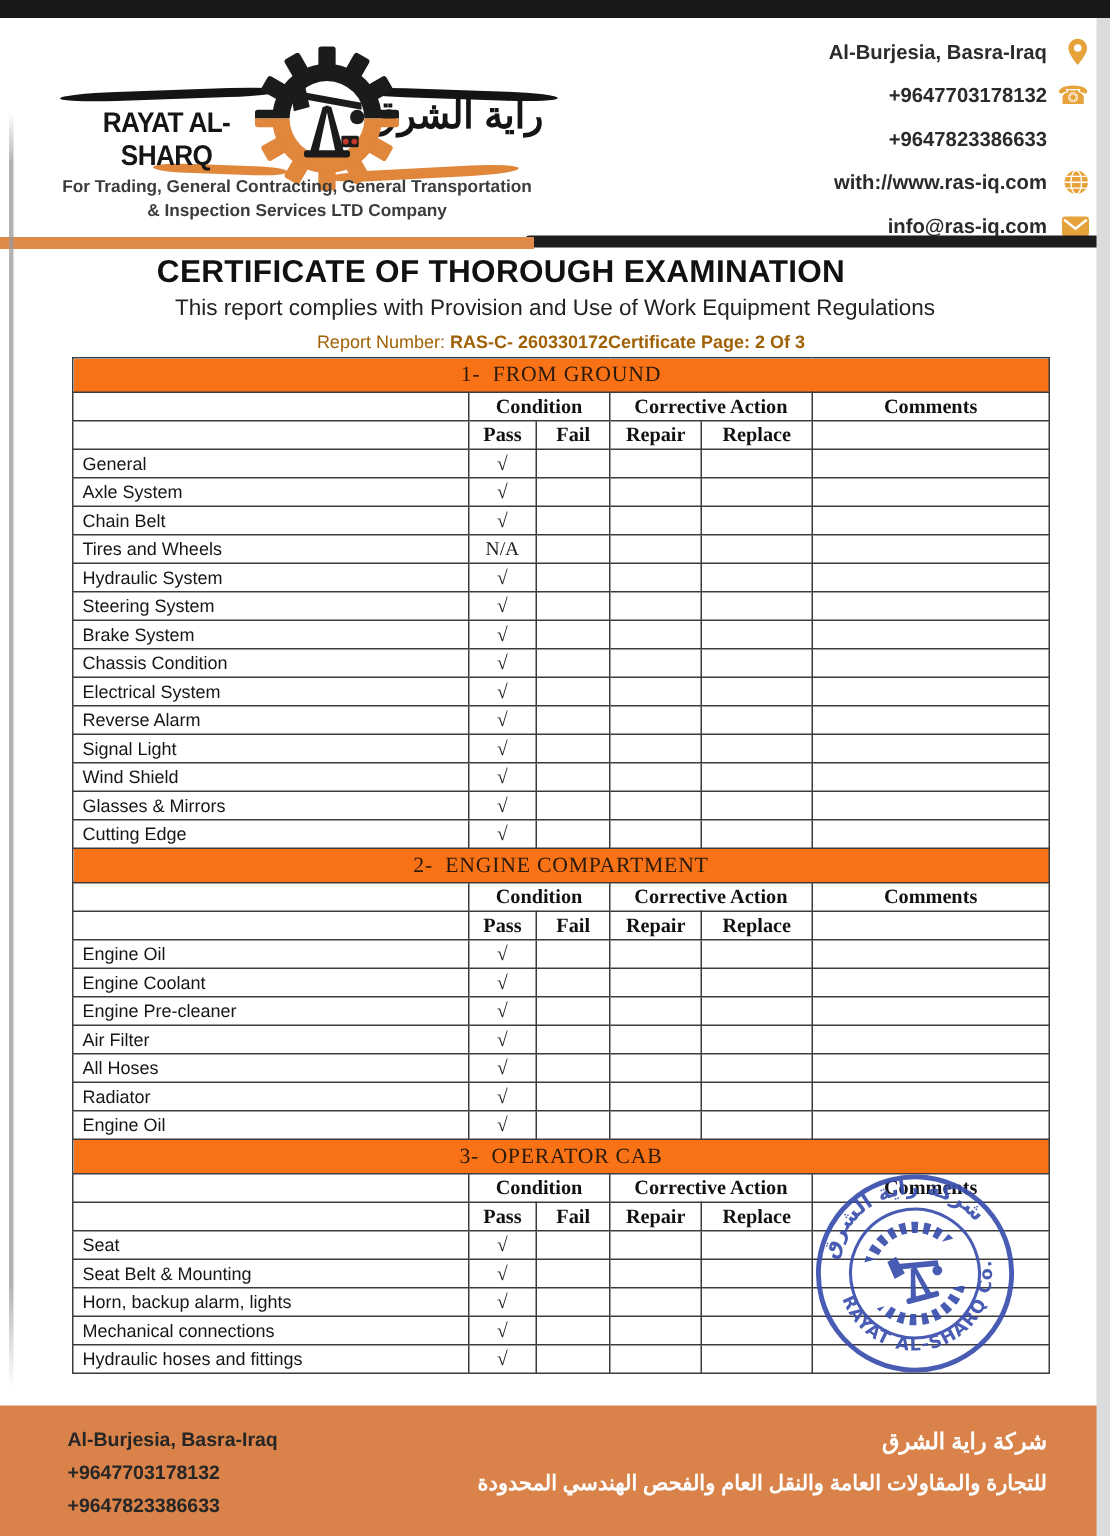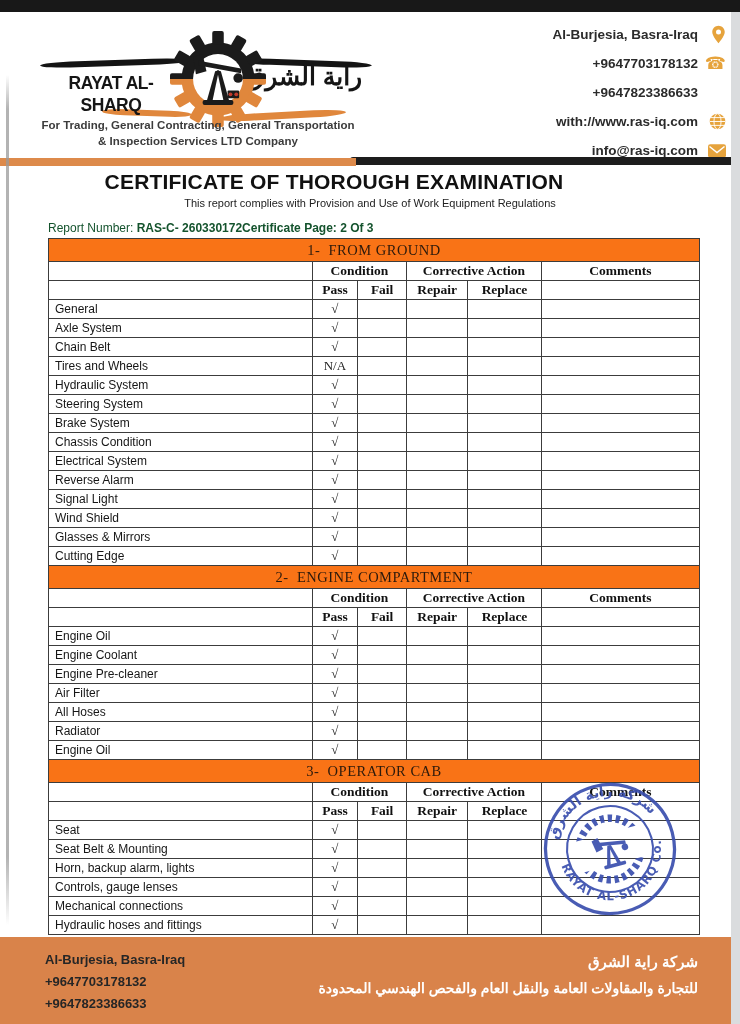--- a/index.html
+++ b/index.html
@@ -37,25 +37,25 @@
 
   
   .divider{position:absolute;left:0;top:157px;width:740px;height:9px;}
   .div-orange{position:absolute;left:0;top:1px;width:356px;height:8px;background:#DD8A4B;}
   .div-black{position:absolute;left:350px;top:0;width:390px;height:8px;background:#1d1d1d;border-radius:3px 0 0 3px;}
 
   
   .doc-title{position:absolute;left:0;top:170px;width:668px;text-align:center;
              font-size:21px;font-weight:bold;color:#111;letter-spacing:.2px;}
   .doc-subtitle{position:absolute;left:0;top:197px;width:740px;text-align:center;
-                font-size:11px;color:#222;}
+                font-size:15px;color:#222;}
 
   
   .meta-row{position:absolute;left:48px;top:221px;width:652px;display:flex;
-            justify-content:flex-start;font-size:12px;color:#14532d;}
+            justify-content:center;font-size:12px;color:#a16207;}
   .meta-left .bold{font-weight:bold;}
   .meta-right{font-weight:600;}
 
   
   .table-wrap{position:absolute;left:48px;top:238px;width:652px;}
   table.report{width:100%;border-collapse:collapse;table-layout:fixed;}
   table.report td{border:1px solid #3c3c3c;overflow:hidden;white-space:nowrap;}
   td.sec{background:#f97316;text-align:center;font-family:"Liberation Serif",serif;
          font-weight:normal;font-size:14.5px;color:#2c1a0c;height:20px;letter-spacing:.5px;
          border:1px solid #8a5426;}
@@ -448,28 +448,20 @@
           </tr>
           <tr>
             <td class="item" colspan="1">Horn, backup alarm, lights</td>
             <td class="mark" colspan="1">√</td>
             <td class="blank" colspan="1"></td>
             <td class="blank" colspan="1"></td>
             <td class="blank" colspan="1"></td>
             <td class="blank" colspan="1"></td>
           </tr>
           <tr>
-            <td class="item" colspan="1">Controls, gauge lenses</td>
-            <td class="mark" colspan="1">√</td>
-            <td class="blank" colspan="1"></td>
-            <td class="blank" colspan="1"></td>
-            <td class="blank" colspan="1"></td>
-            <td class="blank" colspan="1"></td>
-          </tr>
-          <tr>
             <td class="item" colspan="1">Mechanical connections</td>
             <td class="mark" colspan="1">√</td>
             <td class="blank" colspan="1"></td>
             <td class="blank" colspan="1"></td>
             <td class="blank" colspan="1"></td>
             <td class="blank" colspan="1"></td>
           </tr>
           <tr>
             <td class="item" colspan="1">Hydraulic hoses and fittings</td>
             <td class="mark" colspan="1">√</td>

